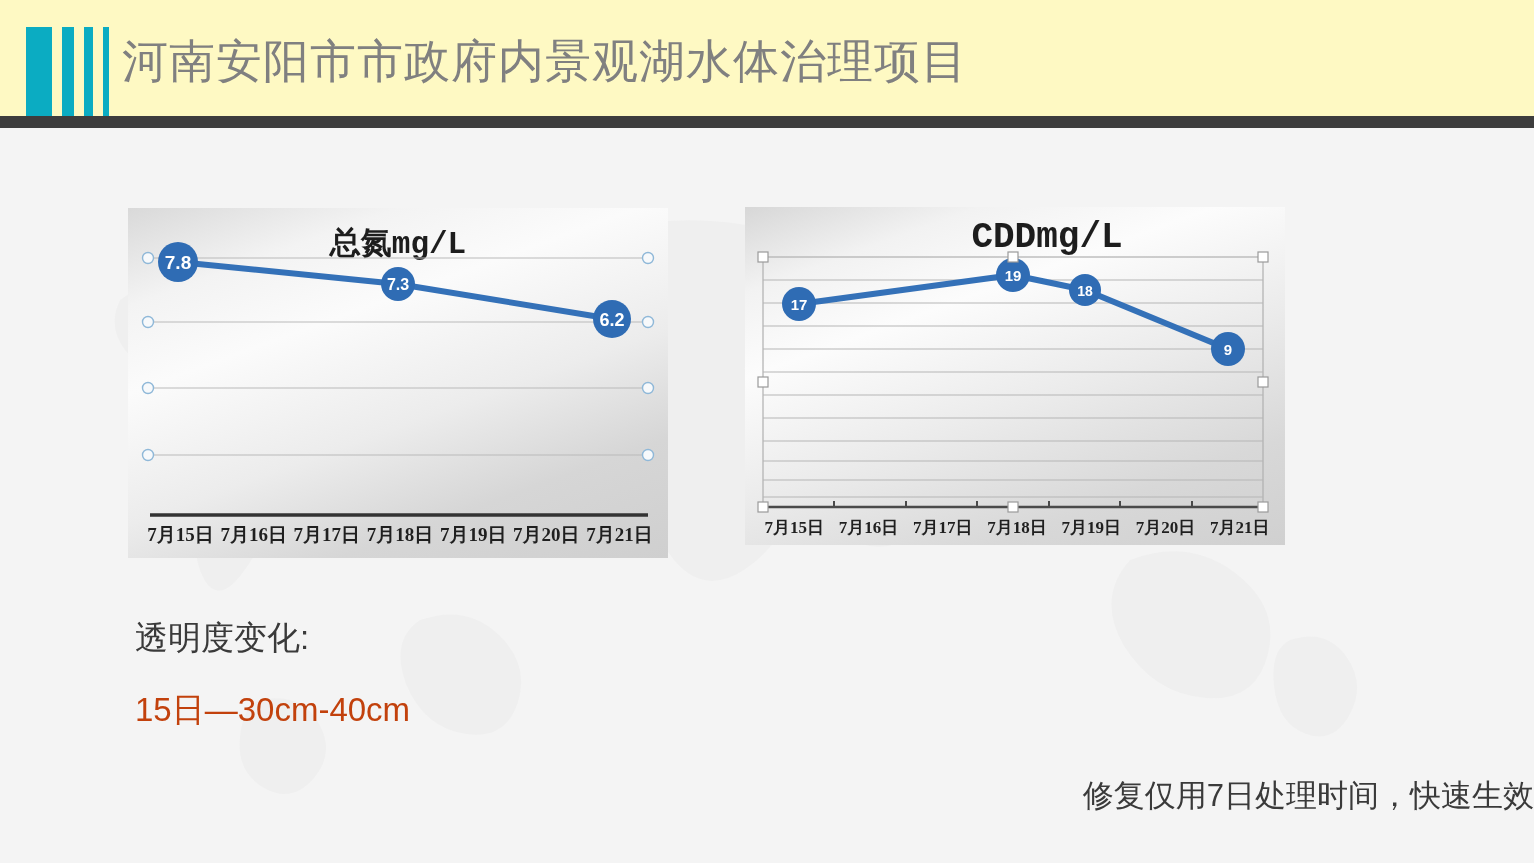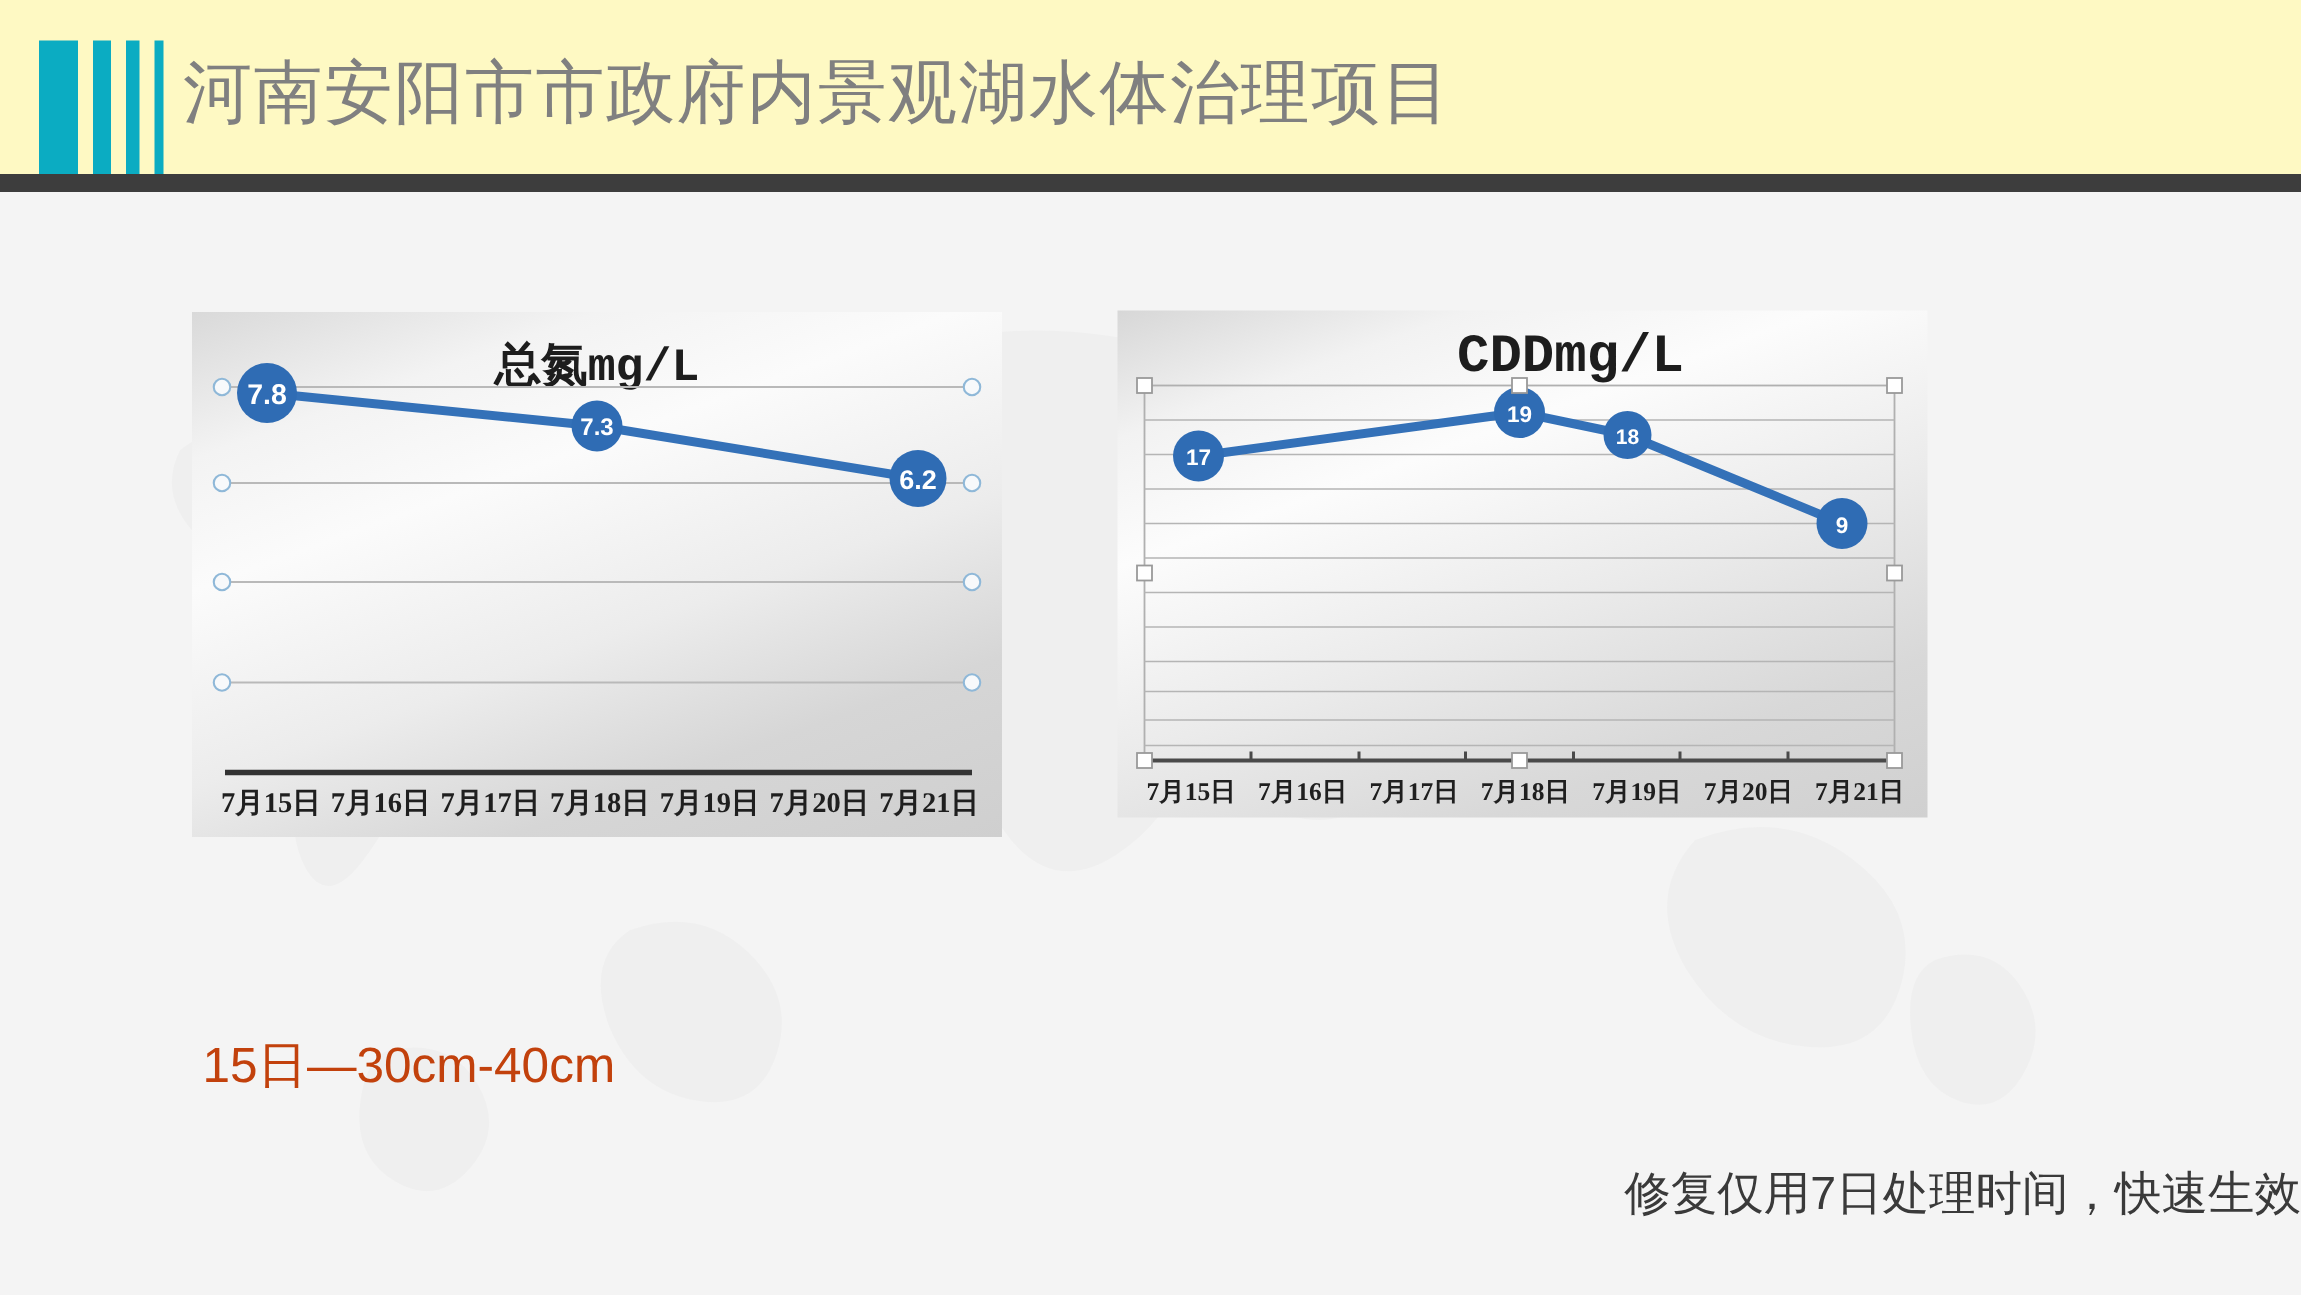--- a/index.html
+++ b/index.html
@@ -317,20 +317,21 @@
       <span>7月15日</span>
       <span>7月16日</span>
       <span>7月17日</span>
       <span>7月18日</span>
       <span>7月19日</span>
       <span>7月20日</span>
       <span>7月21日</span>
     </div>
   </div>
 
+  <div id="caption-heading" class="body-text">透明度变化:</div>
 
   <div id="measure-row">
     <div class="measure m0">15日—30cm-40cm</div>
   </div>
 
   <div id="summary-line" class="body-text">修复仅用7日处理时间，快速生效</div>
 
 </div>
 
 </body></html>

